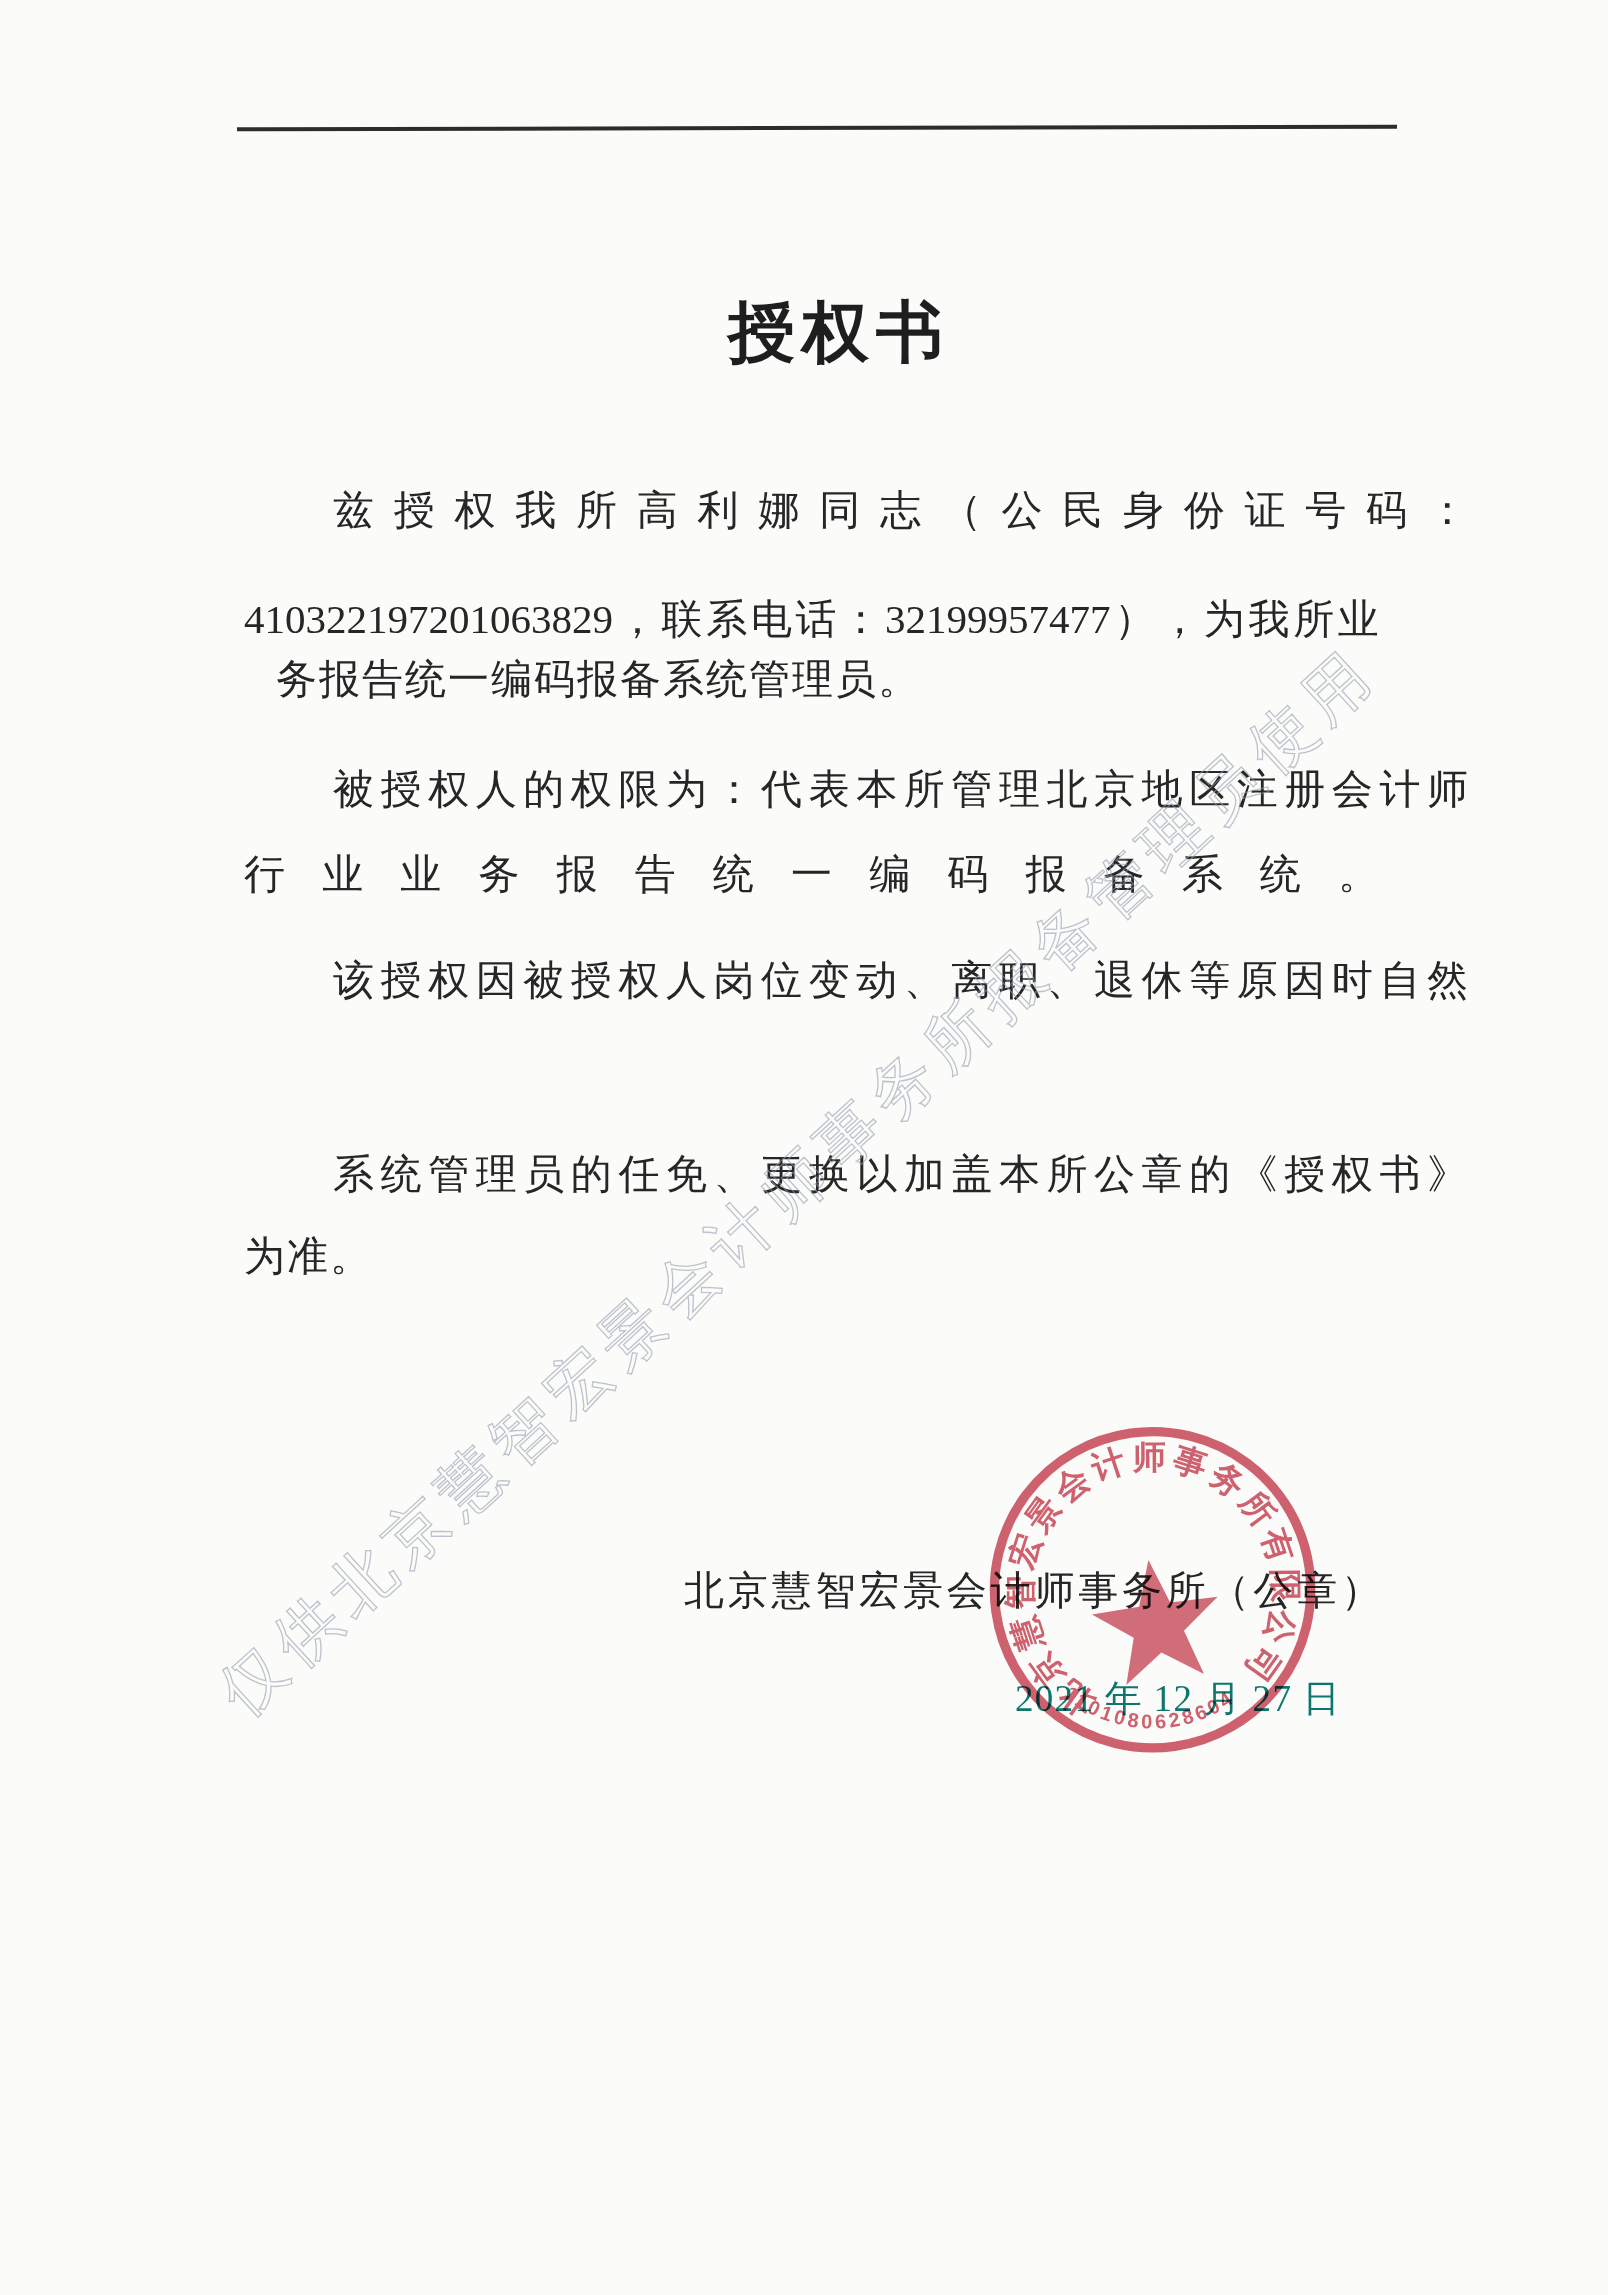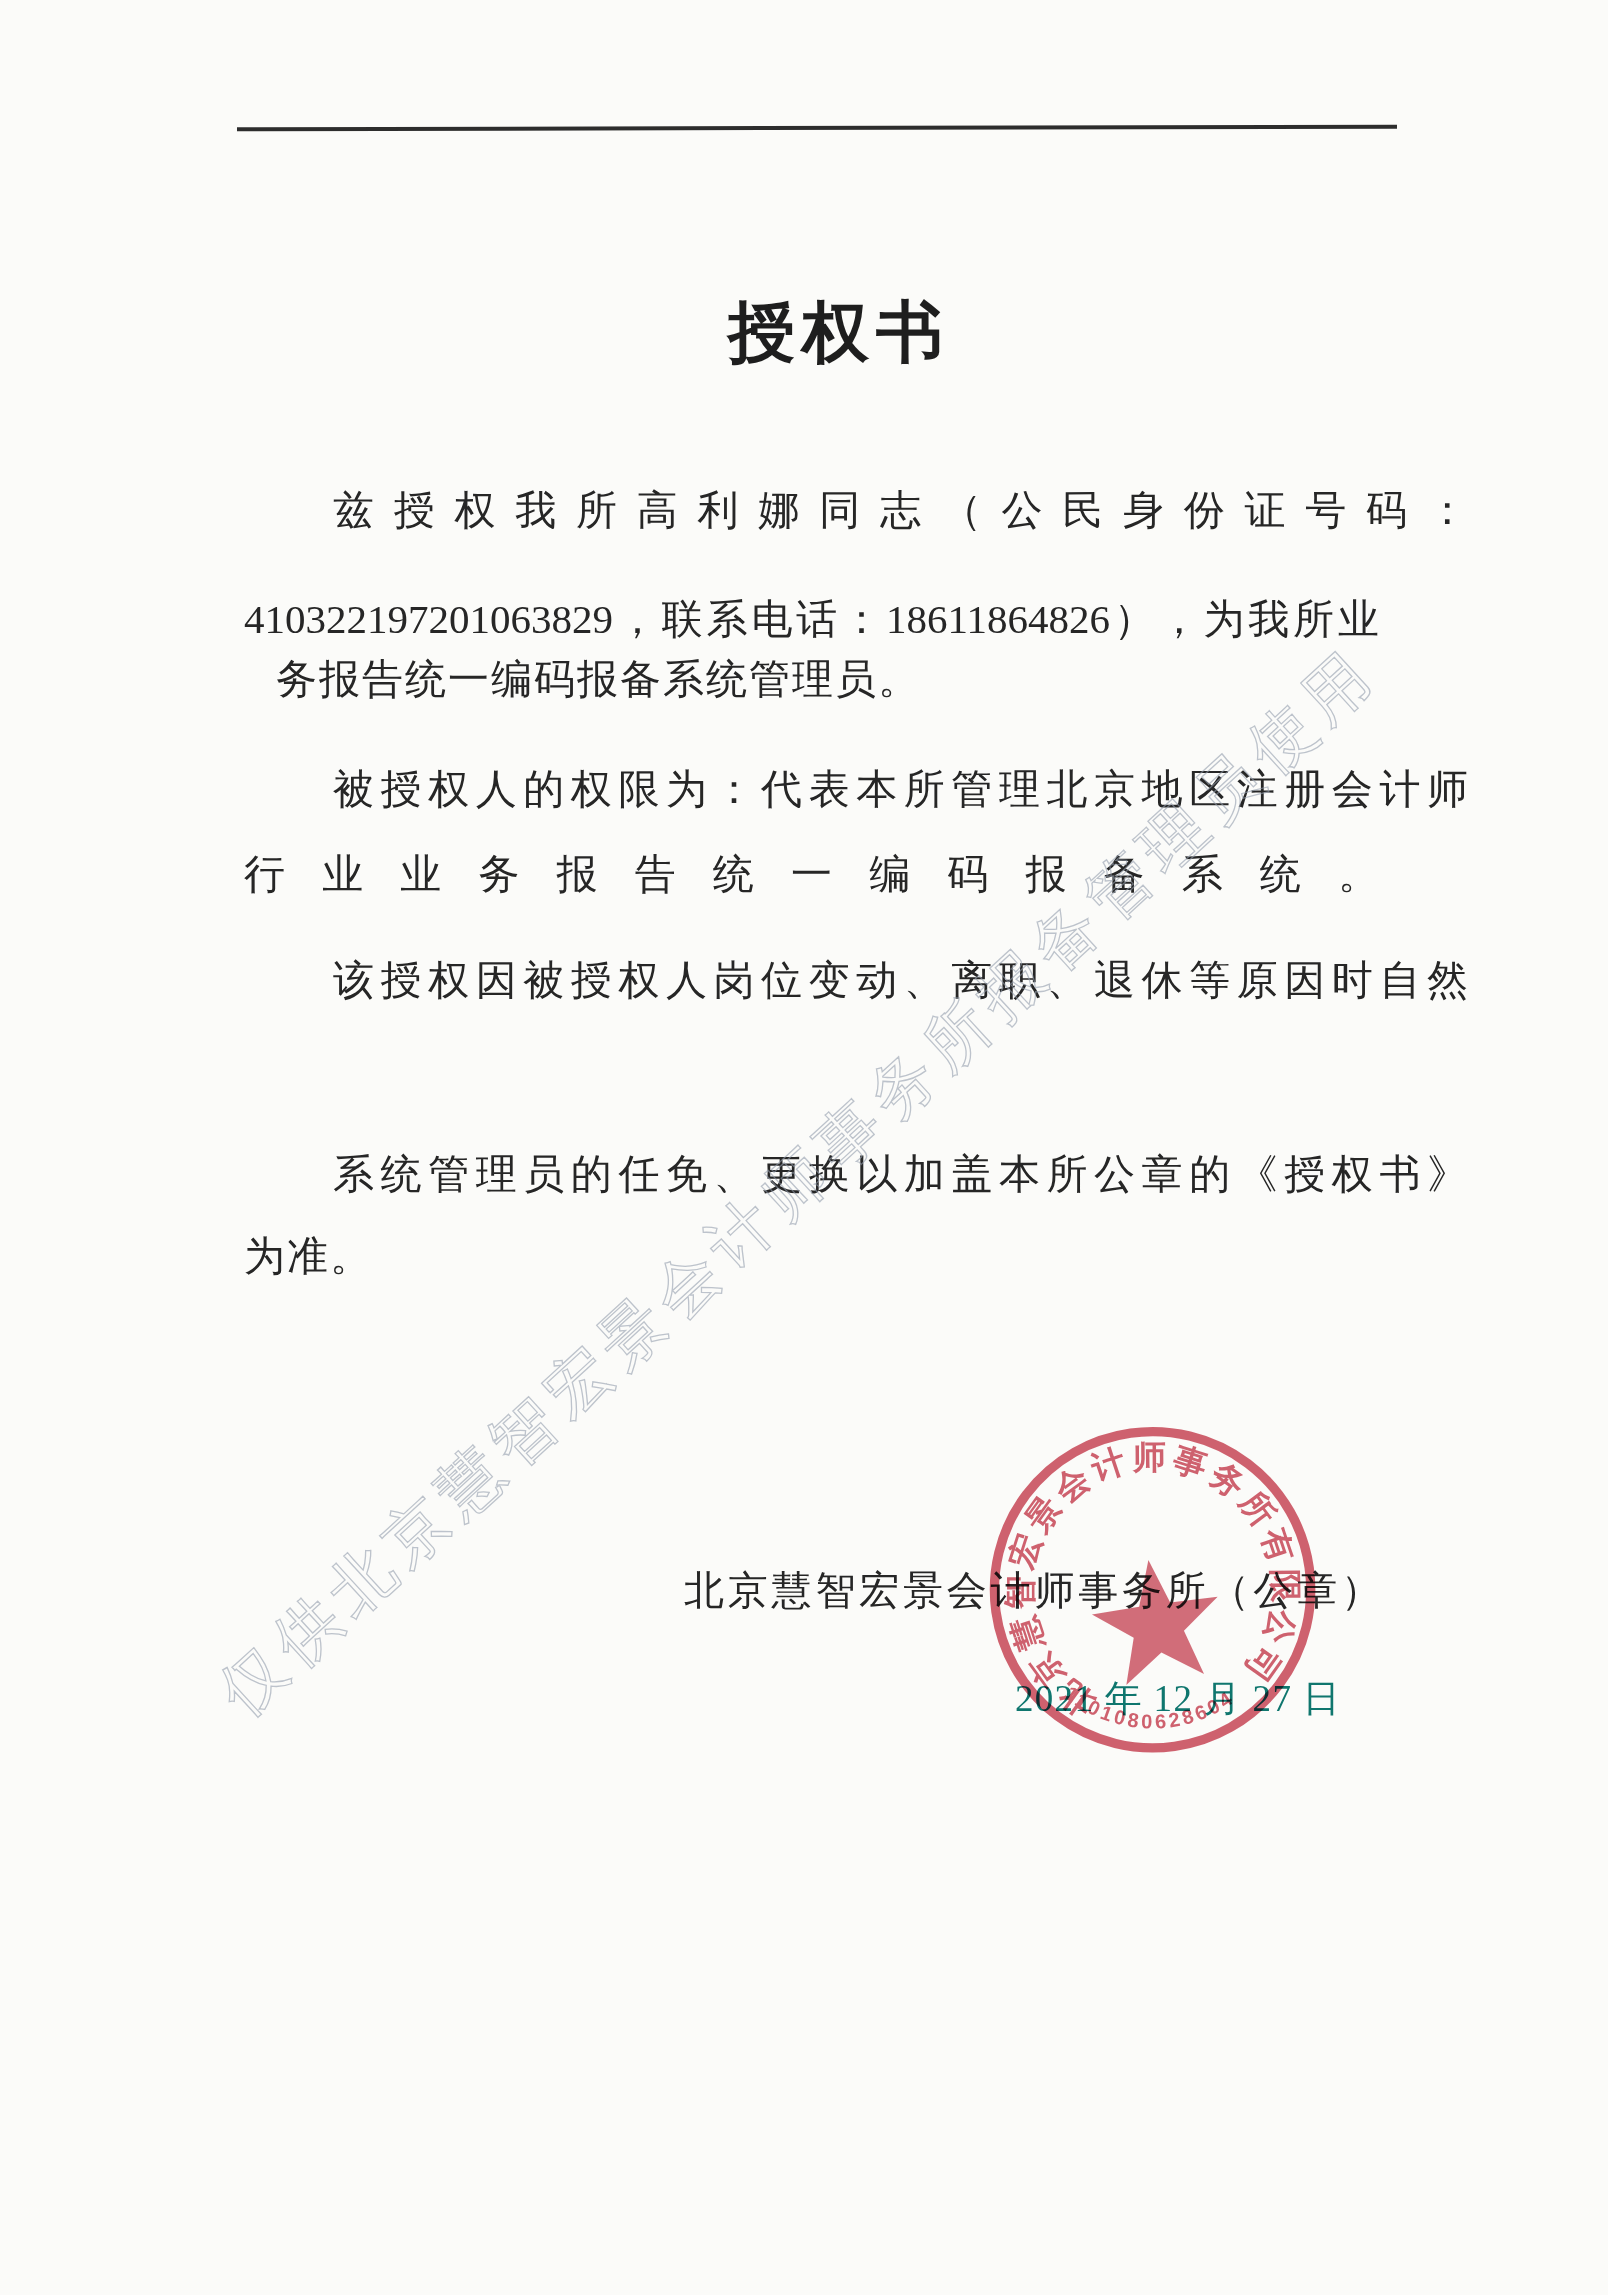--- a/index.html
+++ b/index.html
@@ -103,21 +103,21 @@
       <span>：</span>
     </div>
   <div class="bline l2 jline">
       <span>410322197201063829</span>
       <span>，</span>
       <span>联</span>
       <span>系</span>
       <span>电</span>
       <span>话</span>
       <span>：</span>
-      <span>18611864826</span>
+      <span>32199957477</span>
       <span>）</span>
       <span>，</span>
       <span>为</span>
       <span>我</span>
       <span>所</span>
       <span>业</span>
     </div>
   <div class="bline l3 tight">务报告统一编码报备系统管理员。</div>
 
   <div class="bline l4 jline indent">

